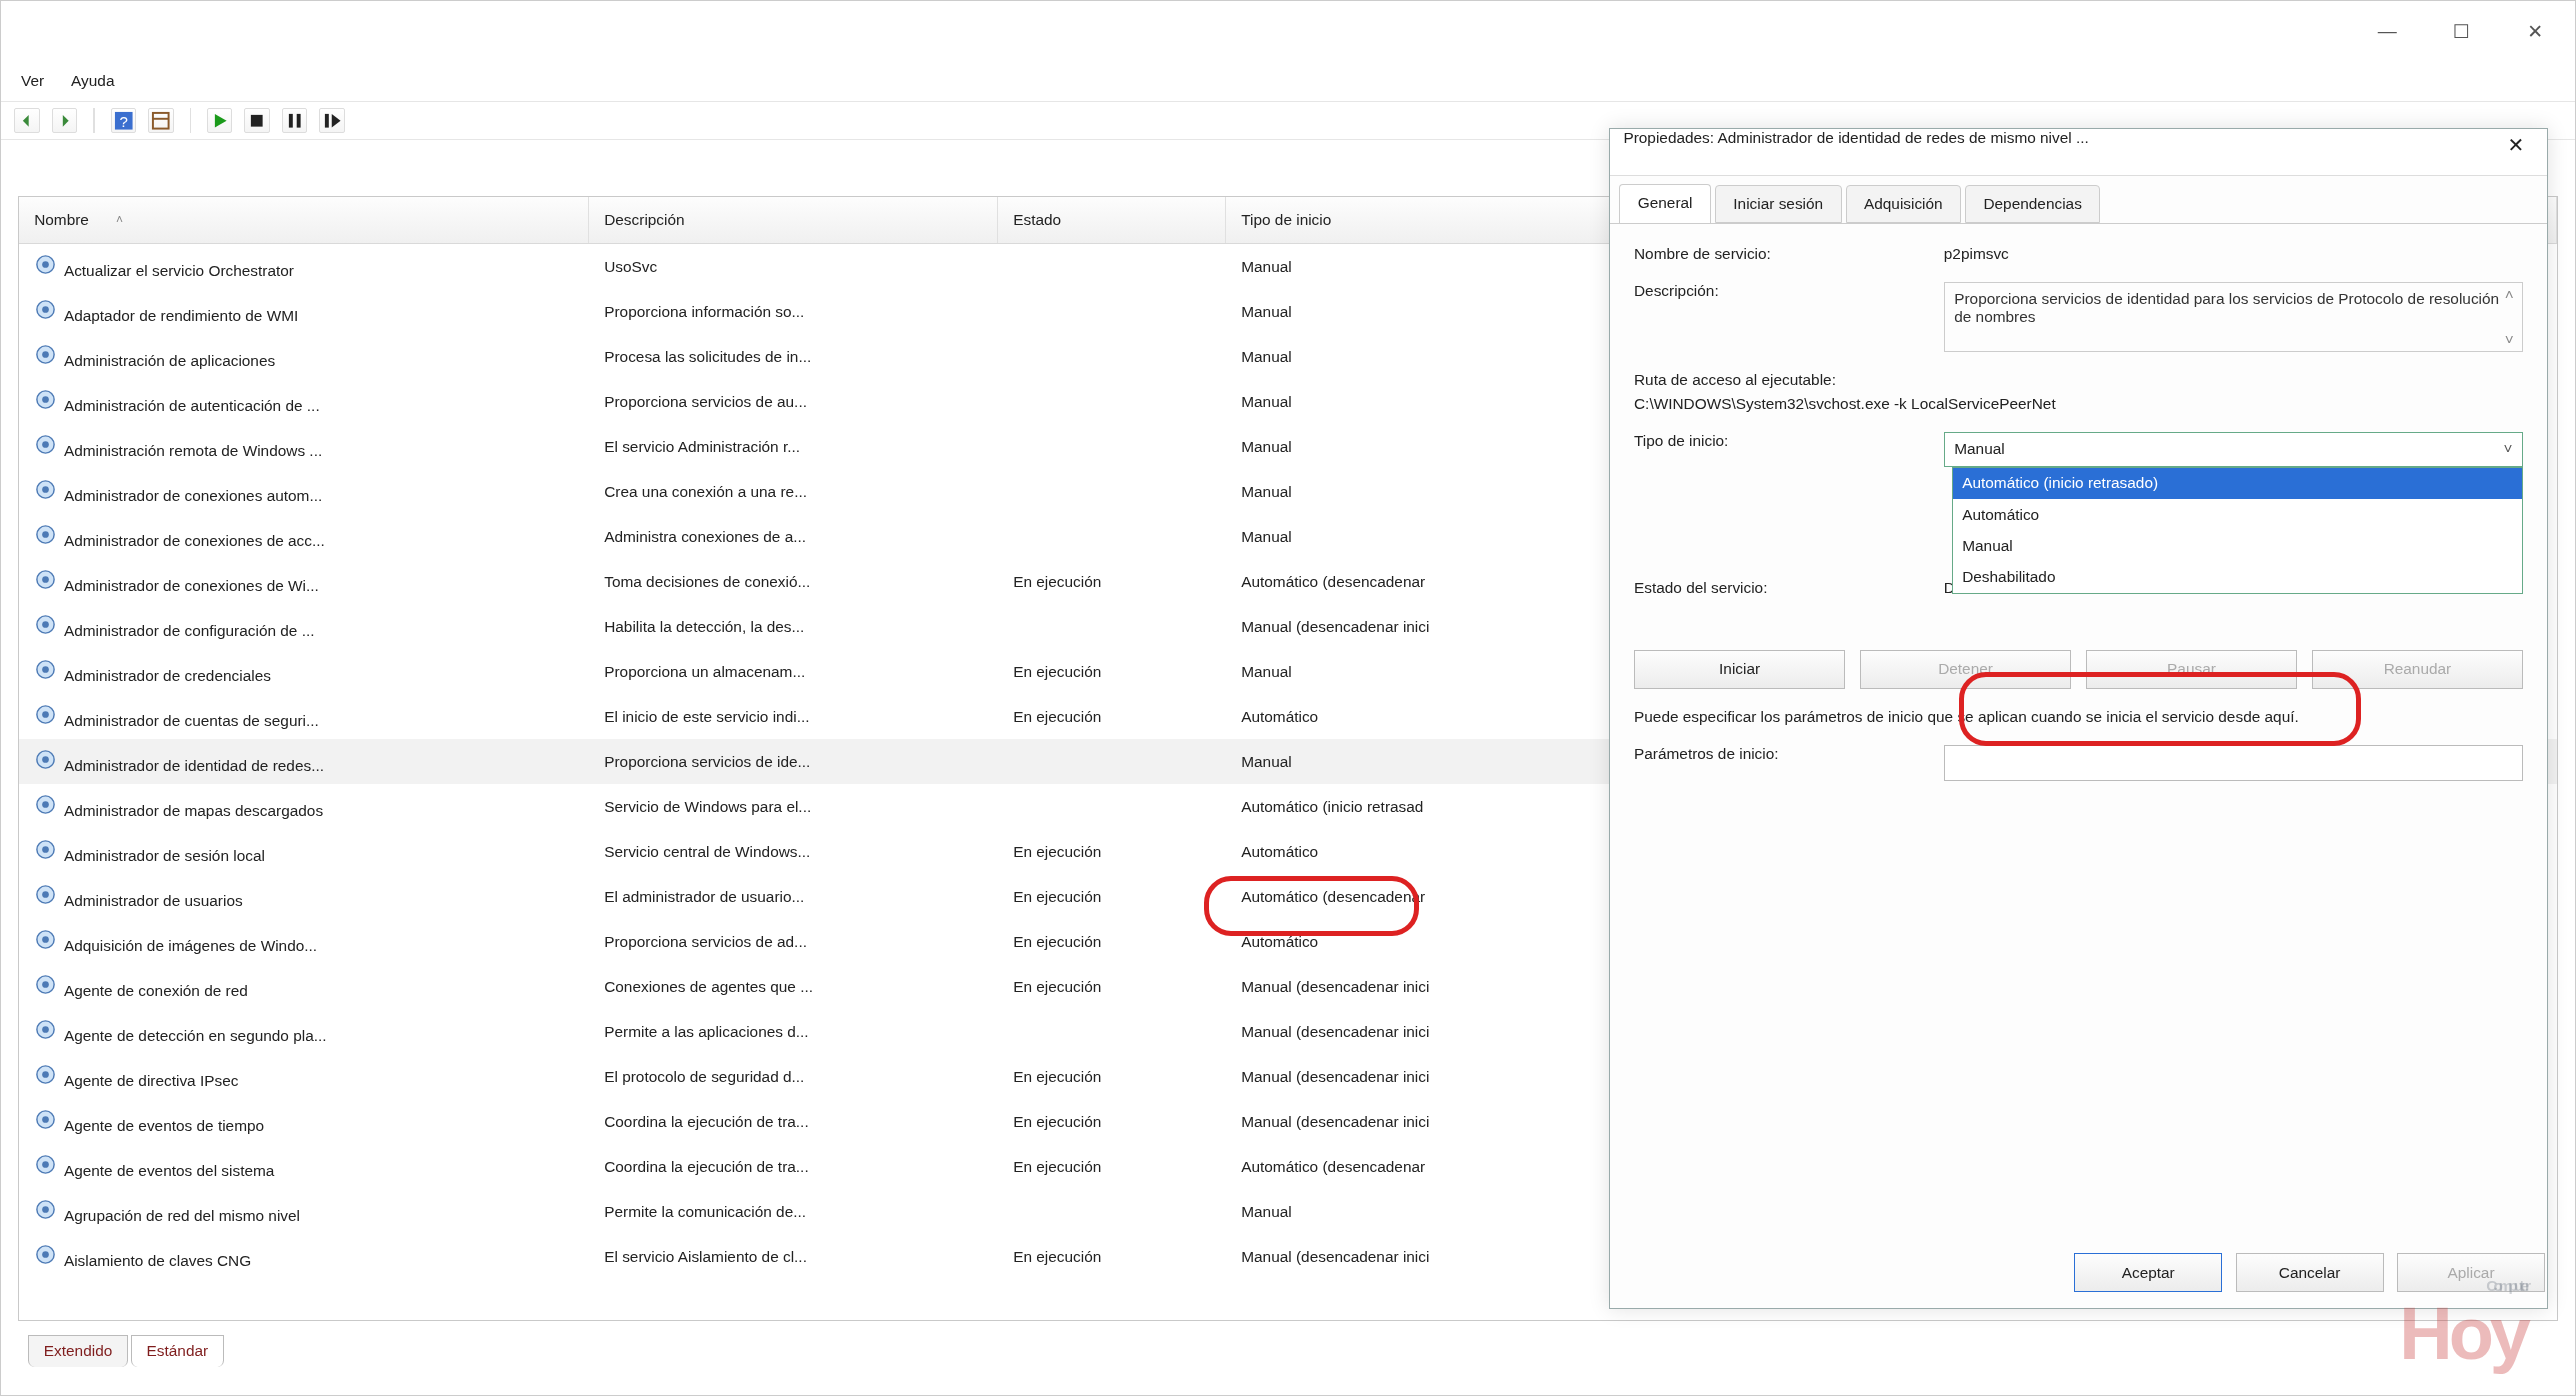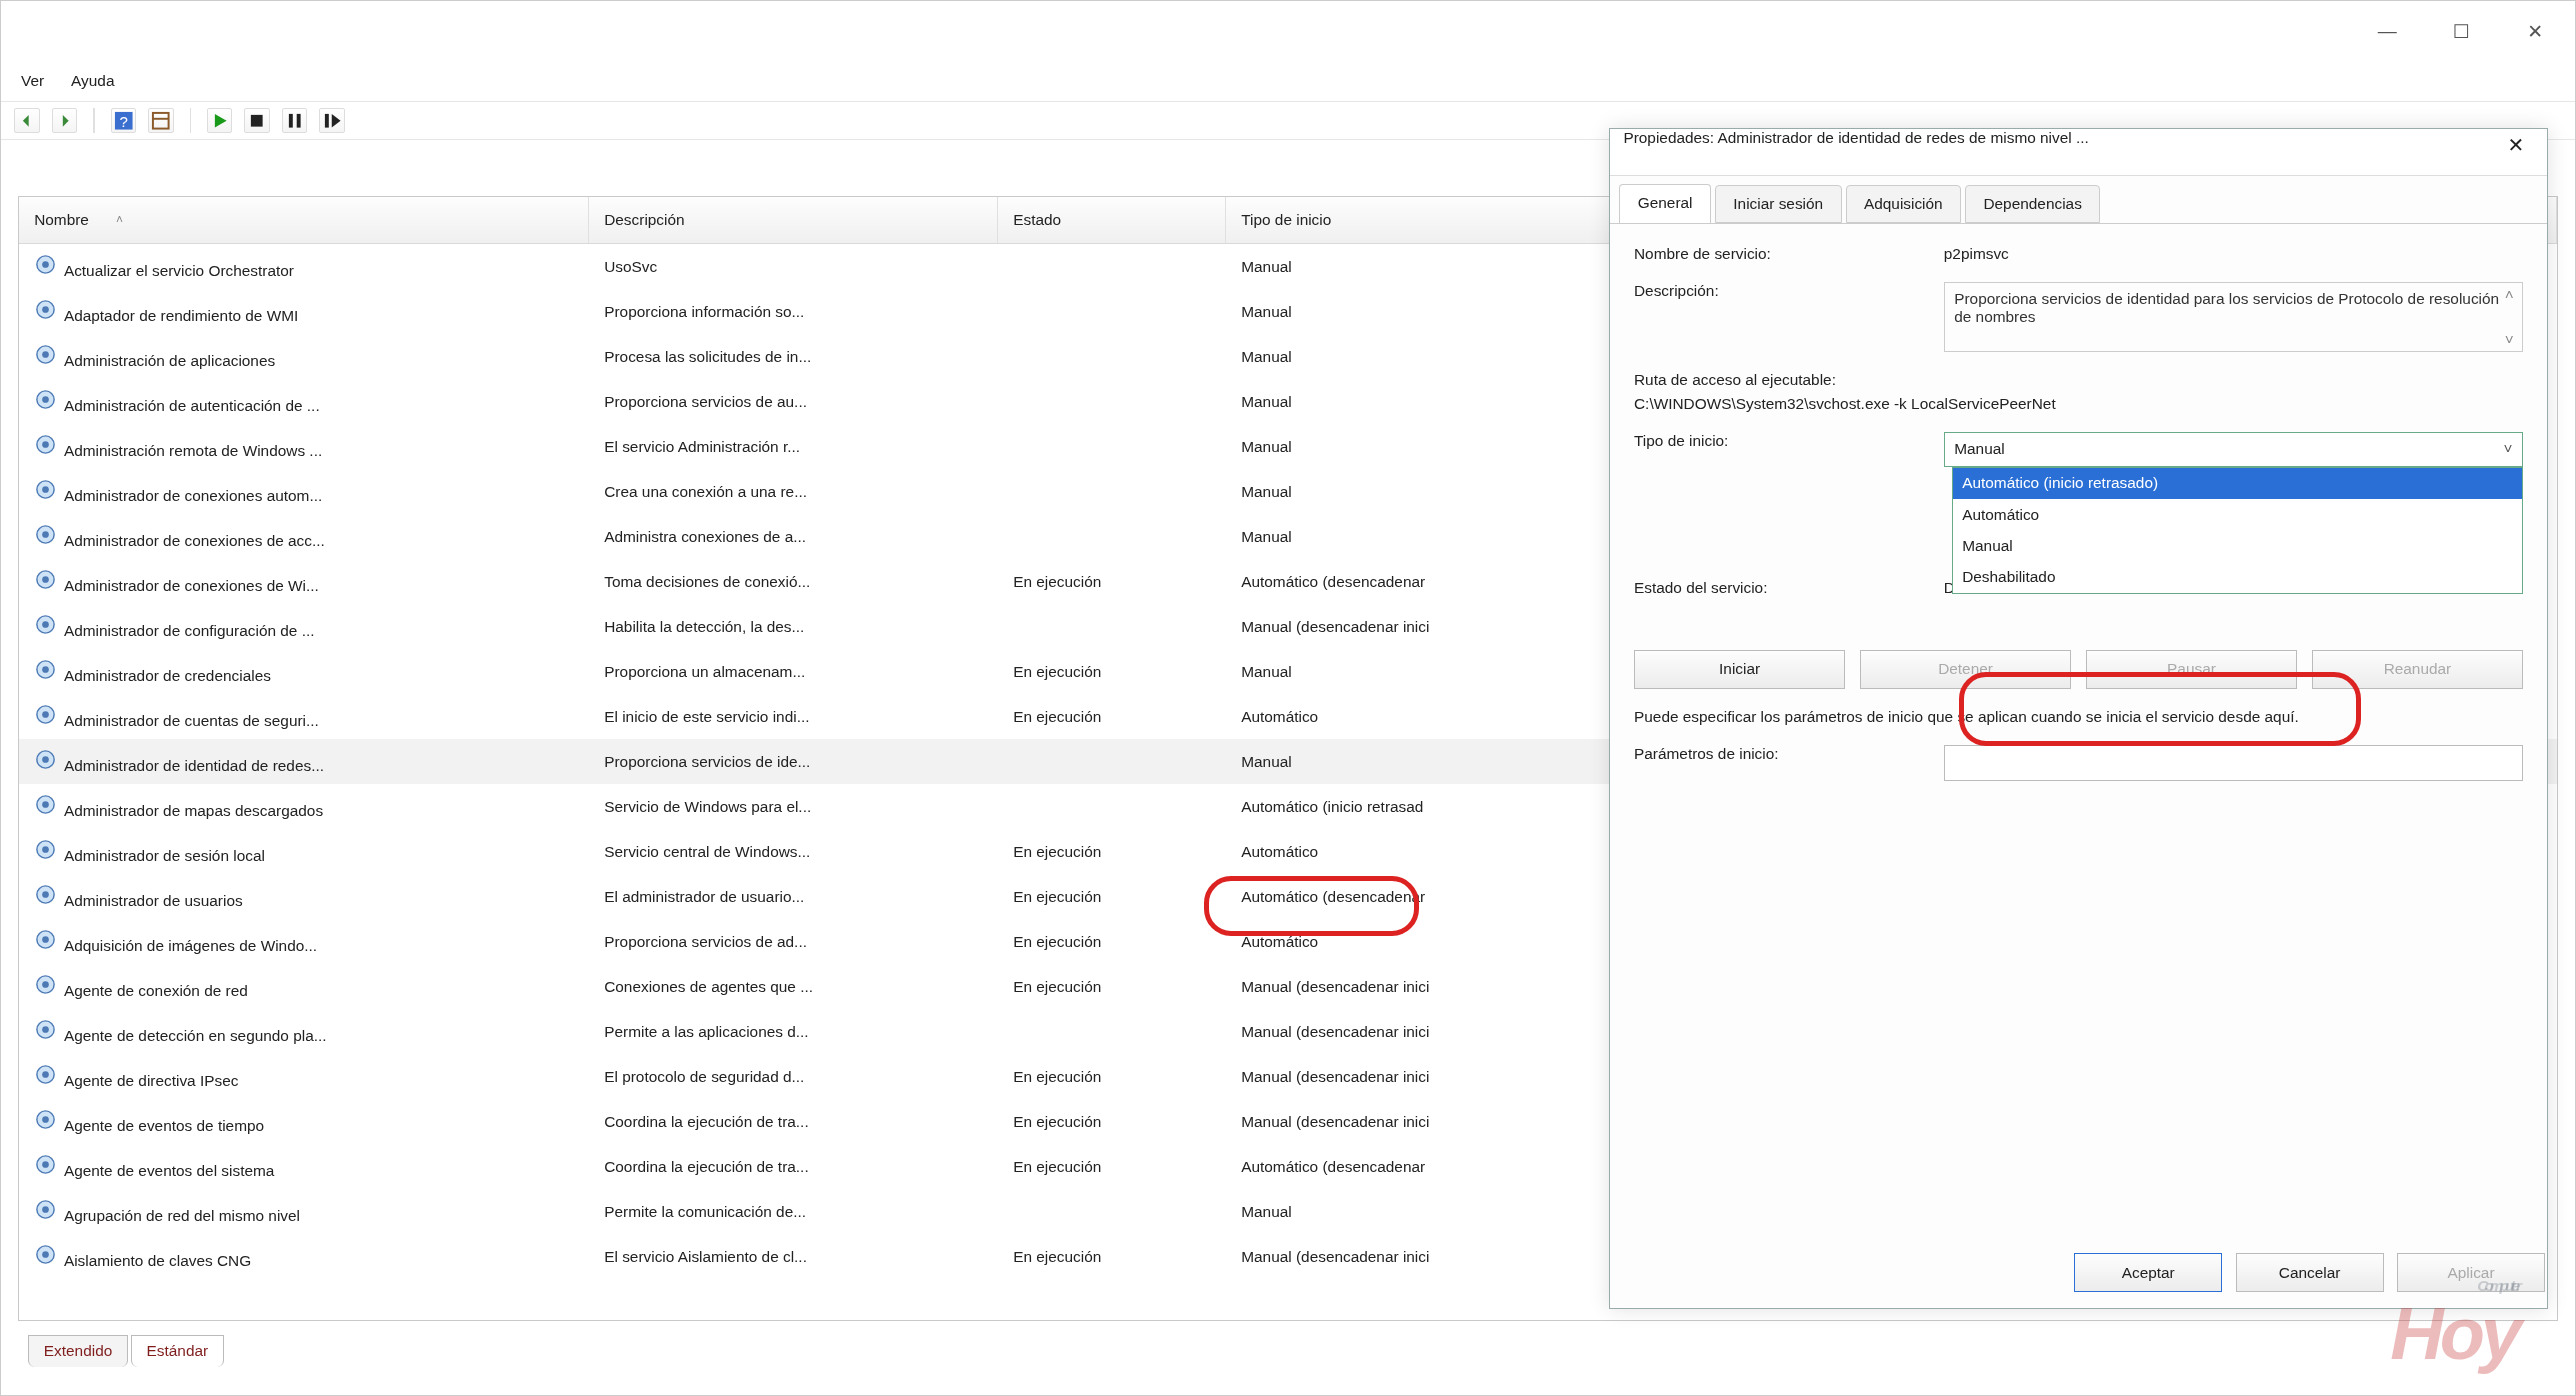--- a/index.html
+++ b/index.html
@@ -49,21 +49,21 @@
   .combo-item { padding:6.7px 9.4px; color:#222; }
   .combo-item.hl { background:#2a6fd6; color:#fff; }
   .btnrow { display:flex; gap:14.8px; }
   .wbtn { flex:1; height:39px; border:0.7px solid #bbb; background:linear-gradient(#fdfdfd,#ececec); display:flex; align-items:center; justify-content:center; color:#222;margin-top:34px; }
   .wbtn.dis { color:#aaa; }
   .textfield { flex:1; height:36px; border:0.7px solid #bbb; background:#fff; }
   .footer-btns { position:absolute; bottom:16px; right:2px; display:flex; gap:13.4px; }
   .footer-btns .wbtn { width:148px; flex:none; }
   .footer-btns .wbtn.ok { border:1.3px solid #2a6fd6; }
   .red-oval { position:absolute; border:5.4px solid #d22; border-radius:27px; pointer-events:none; z-index:20; }
-  .watermark { position:absolute; right:57px; bottom:27px; font-size:101px; letter-spacing:-4px; color:rgba(120,130,140,0.35); font-weight:700; font-family:Arial,sans-serif; pointer-events:none; z-index:30; line-height:0.9; text-align:right;font-style:italic; }
+  .watermark { position:absolute; right:48px; bottom:27px; font-size:101px; letter-spacing:-4px; color:rgba(120,130,140,0.35); font-weight:700; font-family:Arial,sans-serif; pointer-events:none; z-index:30; line-height:0.9; text-align:right; }
   .watermark .sub { font-size:74px; color:rgba(200,60,60,0.35); display:block; }
 </style>
 </head>
 <body>
 
 <div class="window">
 
   <div class="titlebar">
     <div class="titlebar-btn">—</div>
     <div class="titlebar-btn">☐</div>

